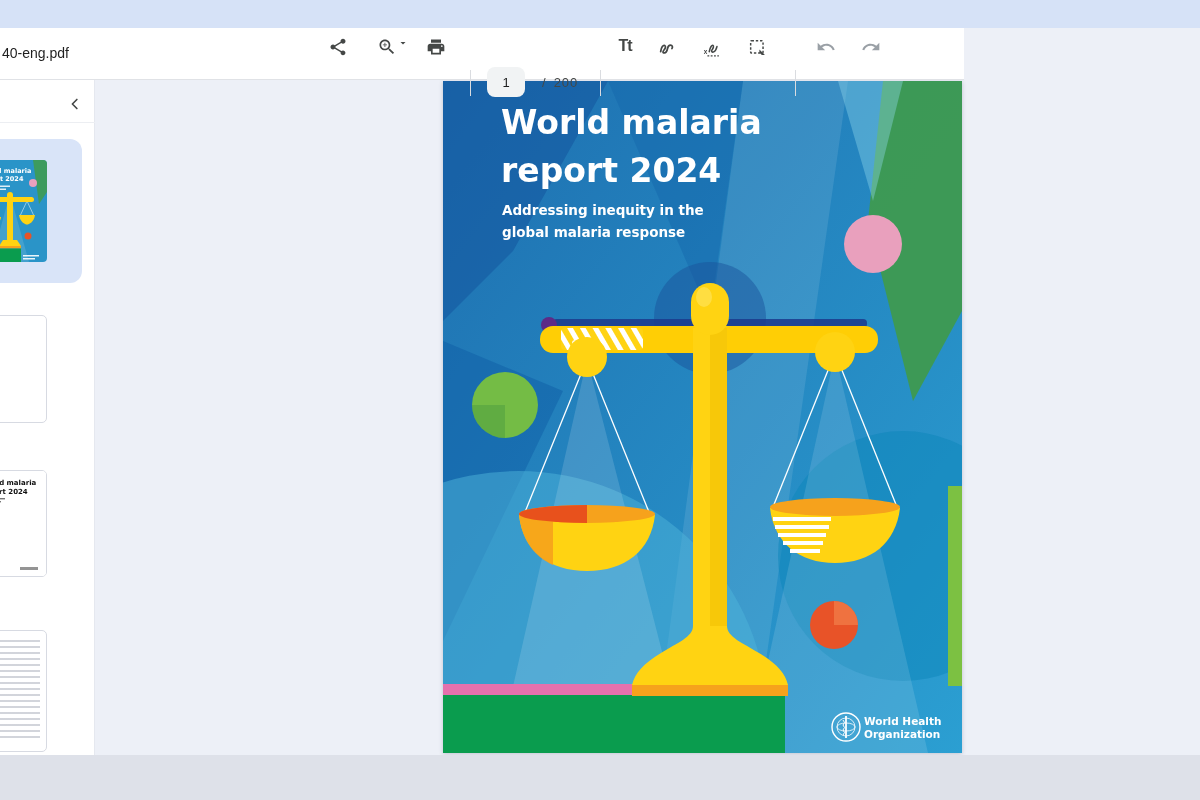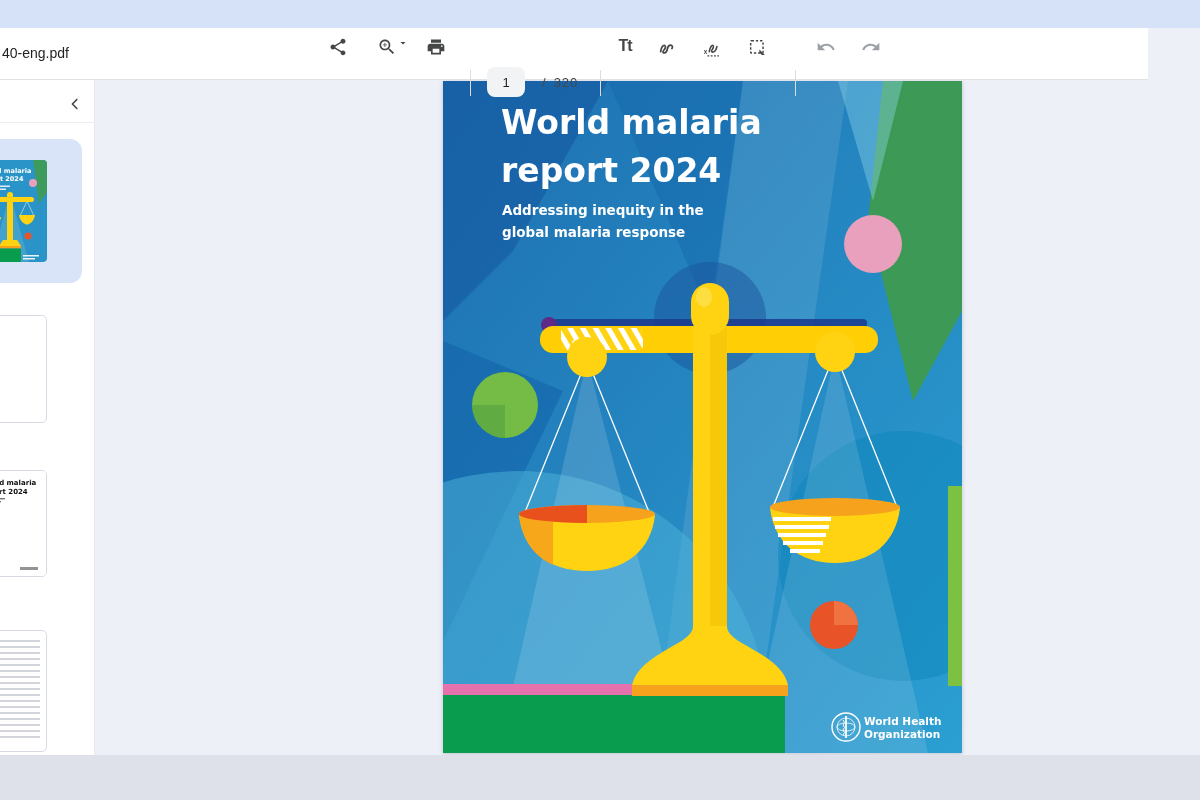--- a/index.html
+++ b/index.html
@@ -3,21 +3,21 @@
 <meta charset="utf-8">
 <style>
   * { margin:0; padding:0; box-sizing:border-box; }
   html,body { width:1200px; height:800px; overflow:hidden; font-family:"Liberation Sans", sans-serif; background:#edf0f7; }
   .abs { position:absolute; }
 
   
   #top-strip { left:0; top:0; width:1200px; height:28px; background:#d6e2f7; }
 
   
-  #toolbar { left:0; top:28px; width:1148px; height:52px; background:#ffffff; border-bottom:1px solid #e0e2e6; z-index:6; }
+  #toolbar { left:0; top:28px; width:964px; height:52px; background:#ffffff; border-bottom:1px solid #e0e2e6; z-index:6; }
   #filename { left:2px; top:17px; font-size:14px; color:#1f1f1f; white-space:nowrap; }
   .tbtn { position:absolute; top:9px; width:36px; height:36px; border:none; background:transparent; border-radius:50%; display:flex; align-items:flex-start; justify-content:center; cursor:pointer; }
   .tbtn svg { display:block; }
   .tdiv { position:absolute; top:42px; width:1px; height:26px; background:#dadce0; }
   #page-input { position:absolute; left:487px; top:39px; width:38px; height:30px; background:#f1f3f4; border:none; border-radius:8px; text-align:center; font-size:13px; color:#1f1f1f; font-family:"Liberation Sans",sans-serif; }
   #page-count { left:542px; top:47px; font-size:13px; color:#444746; letter-spacing:1px; display:flex; gap:7px; }
   #tt-label { font-size:16px; font-weight:bold; color:#444746; letter-spacing:-1px; }
 
   
   #sidebar { left:0; top:80px; width:95px; height:675px; background:#ffffff; border-right:1px solid #e5e8ef; z-index:2; }
@@ -67,21 +67,21 @@
     <svg width="20" height="20" viewBox="0 0 24 24" fill="#444746">
         <path d="M19 8H5c-1.66 0-3 1.34-3 3v6h4v4h12v-4h4v-6c0-1.66-1.34-3-3-3zm-3 11H8v-5h8v5zm3-7c-.55 0-1-.45-1-1s.45-1 1-1 1 .45 1 1-.45 1-1 1zm-1-9H6v4h12V3z"></path>
       </svg>
   </button>
 
   <div class="tdiv" style="left:470px"></div>
 
   <input id="page-input" value="1" style="">
   <div id="page-count" class="abs">
     <span>/</span>
-    <span>320</span>
+    <span>200</span>
   </div>
 
   <div class="tdiv" style="left:600px"></div>
 
   <button class="tbtn" style="left:607px">
     <span id="tt-label">Tt</span>
   </button>
 
   <button class="tbtn" style="left:650px">
     <svg width="22" height="22" viewBox="0 0 24 24" fill="none" stroke="#444746" stroke-width="1.9" stroke-linecap="round">

